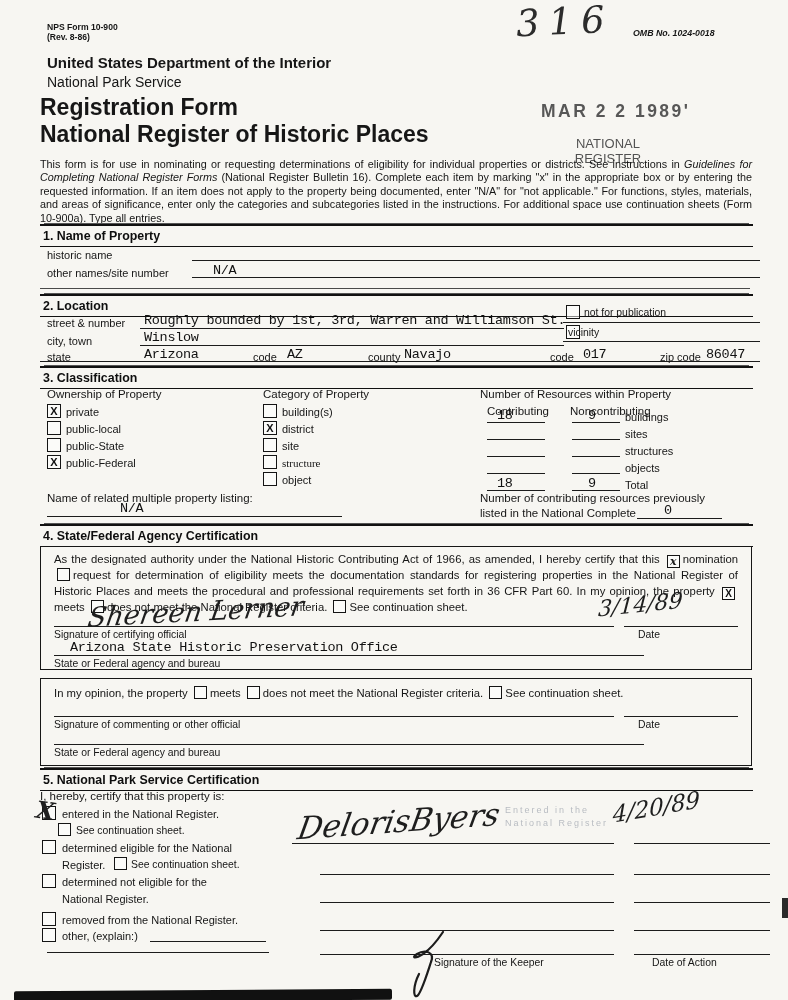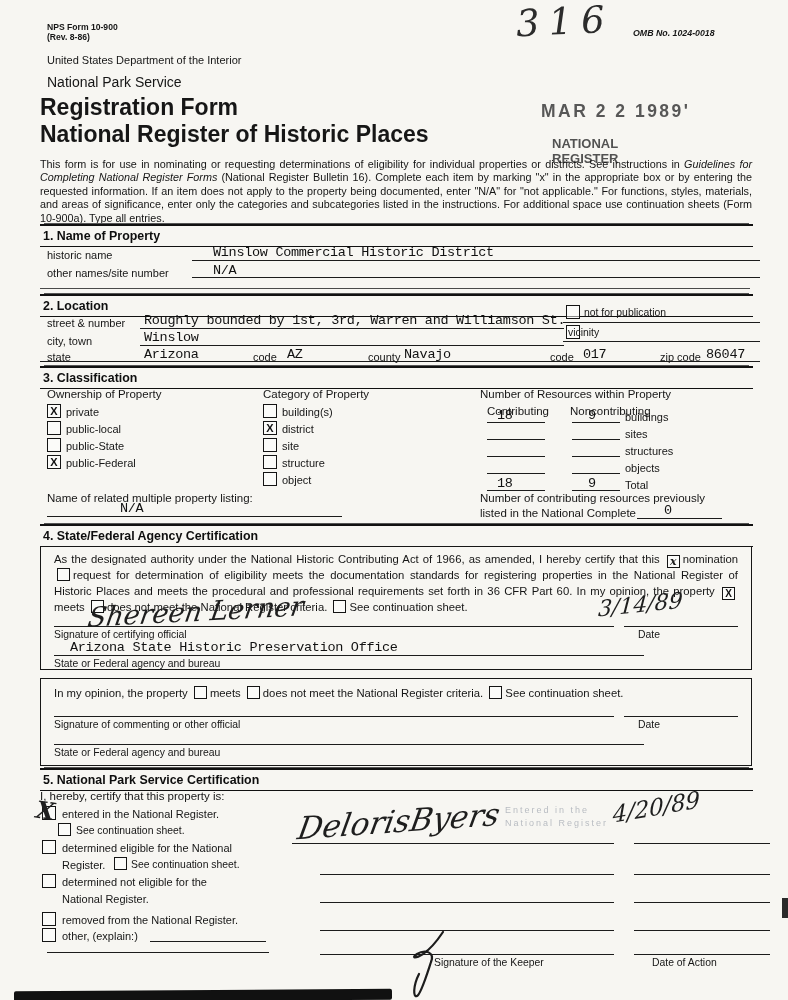--- a/index.html
+++ b/index.html
@@ -32,42 +32,41 @@
 
   <div class="abs" style="left:47px;top:22px;font-size:8.6px;font-weight:bold;line-height:10px;">
     <div>NPS Form 10-900</div>
     <div>(Rev. 8-86)</div>
   </div>
 
   <div class="abs scr" style="left:516px;top:0px;font-size:37px;letter-spacing:9px;transform:rotate(-3deg);color:#2c2c2c;">316</div>
 
   <div class="abs" style="left:633px;top:28px;font-size:8.8px;font-weight:bold;font-style:italic;">OMB No. 1024-0018</div>
 
-  <div class="abs" style="left:47px;top:54px;font-size:11px;font-weight:normal;">United States Department of the Interior</div>
+  <div class="abs" style="left:47px;top:54px;font-size:15px;font-weight:bold;">United States Department of the Interior</div>
   <div class="abs" style="left:47px;top:74px;font-size:14px;">National Park Service</div>
 
   <div class="abs" style="left:40px;top:94px;font-size:23px;font-weight:bold;line-height:27px;">
     <div>Registration Form</div>
     <div>National Register of Historic Places</div>
   </div>
 
   <div class="abs stamp" style="left:541px;top:101px;font-size:17.5px;letter-spacing:2.5px;font-weight:bold;opacity:.85;">MAR 2 2 1989'</div>
-  <div class="abs stamp" style="left:552px;top:136px;width:112px;font-size:13px;font-weight:bold;line-height:15px;opacity:.88;">
+  <div class="abs stamp" style="left:552px;top:136px;width:112px;text-align:center;font-size:13px;font-weight:normal;line-height:15px;opacity:.88;">
     <div>NATIONAL</div>
     <div>REGISTER</div>
   </div>
 
   <div class="para" style="left:40px;top:158px;width:712px;font-size:10.8px;line-height:13.4px;">
     <span>This form is for use in nominating or requesting determinations of eligibility for individual properties or districts. See instructions in </span><i>Guidelines for Completing National Register Forms</i><span> (National Register Bulletin 16). Complete each item by marking "x" in the appropriate box or by entering the requested information. If an item does not apply to the property being documented, enter "N/A" for "not applicable." For functions, styles, materials, and areas of significance, enter only the categories and subcategories listed in the instructions. For additional space use continuation sheets (Form 10-900a). Type all entries.</span>
   </div>
 
   <div class="sec" style="top:224px;">1. Name of Property</div>
 
   <div class="lb" style="left:47px;top:249px;text-align:center;">historic name</div>
-  <div class="tw" style="left:213px;top:245px;">Winslow Commercial Historic District</div>
   <div class="ln" style="left:192px;top:260px;width:568px;"></div>
 
   <div class="lb" style="left:47px;top:267px;">other names/site number</div>
   <div class="tw" style="left:213px;top:263px;">N/A</div>
   <div class="ln" style="left:192px;top:277px;width:568px;"></div>
 
   <div class="ln thin" style="left:40px;top:288px;width:710px;"></div>
 
   <div class="sec" style="top:294px;">2. Location</div>
 
@@ -112,21 +111,21 @@
   <span class="cb" style="left:47px;top:455px;">X</span>
   <div class="lb" style="left:66px;top:457px;">public-Federal</div>
 
   <span class="cb" style="left:263px;top:404px;"></span>
   <div class="lb" style="left:282px;top:406px;">building(s)</div>
   <span class="cb" style="left:263px;top:421px;">X</span>
   <div class="lb" style="left:282px;top:423px;">district</div>
   <span class="cb" style="left:263px;top:438px;"></span>
   <div class="lb" style="left:282px;top:440px;">site</div>
   <span class="cb" style="left:263px;top:455px;"></span>
-  <div class="lb" style="left:282px;top:457px;">structure</div>
+  <div class="lb" style="left:282px;top:457px;font-family:Liberation Serif, serif;">structure</div>
   <span class="cb" style="left:263px;top:472px;"></span>
   <div class="lb" style="left:282px;top:474px;">object</div>
 
   <div class="lb" style="left:487px;top:405px;font-size:11.5px;">Contributing</div>
   <div class="lb" style="left:570px;top:405px;font-size:11.5px;">Noncontributing</div>
 
   <div class="tw" style="left:497px;top:408px;">18</div>
   <div class="tw" style="left:588px;top:408px;">9</div>
   <div class="ln" style="left:487px;top:422px;width:58px;"></div>
   <div class="ln" style="left:572px;top:422px;width:48px;"></div>

